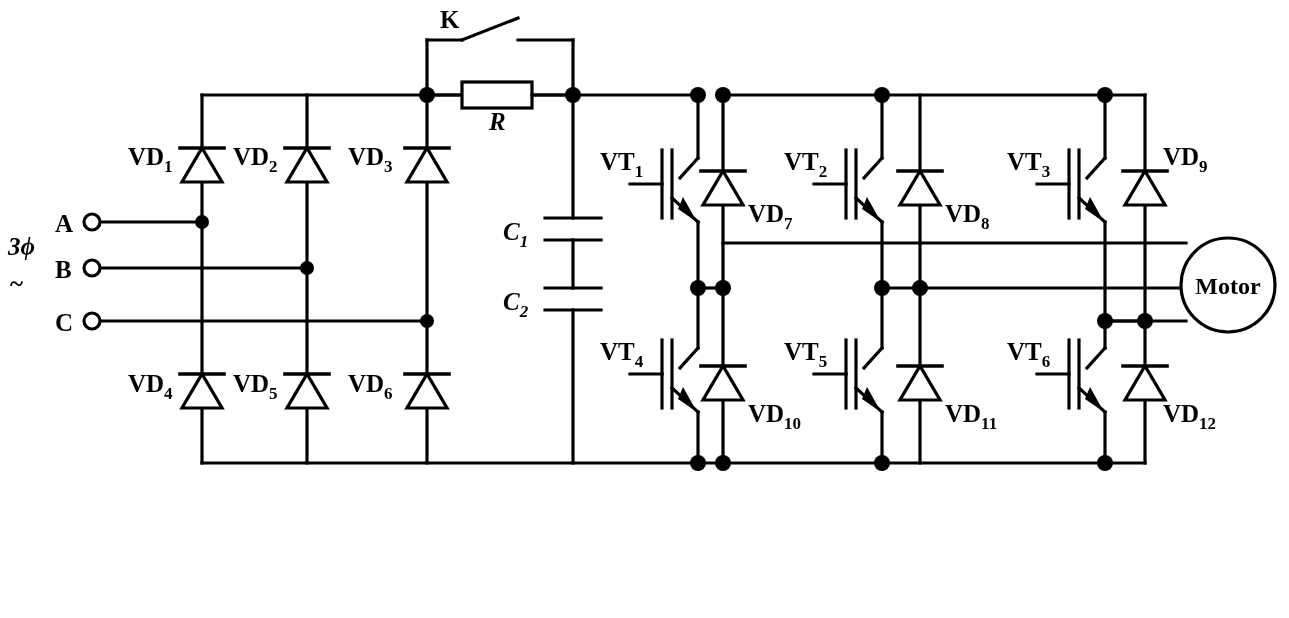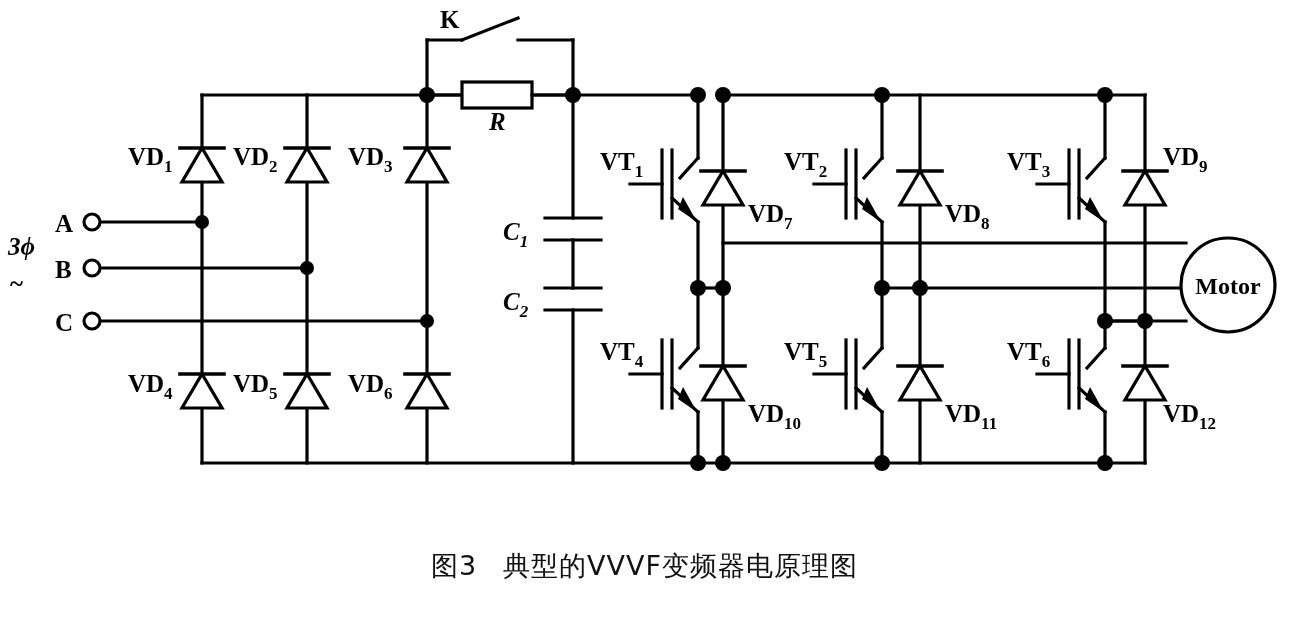--- a/index.html
+++ b/index.html
@@ -216,17 +216,14 @@
   <text class="lbl lbl-main" x="945" y="222"><tspan>VD</tspan><tspan class="lbl-sub" dy="7">8</tspan></text>
   <text class="lbl lbl-main" x="1163" y="165"><tspan>VD</tspan><tspan class="lbl-sub" dy="7">9</tspan></text>
 
   <text class="lbl lbl-main" x="748" y="422"><tspan>VD</tspan><tspan class="lbl-sub" dy="7">10</tspan></text>
   <text class="lbl lbl-main" x="945" y="422"><tspan>VD</tspan><tspan class="lbl-sub" dy="7">11</tspan></text>
   <text class="lbl lbl-main" x="1163" y="422"><tspan>VD</tspan><tspan class="lbl-sub" dy="7">12</tspan></text>
 
   <text class="lbl" style="font-size:24px" x="1228" y="294" text-anchor="middle">Motor</text>
 </svg>
 
-<div class="caption">
-  <span>图3</span><span class="gap"></span><span>典型的VVVF变频器电原理图</span>
+
 </div>
 
-</div>
-
 </body></html>

